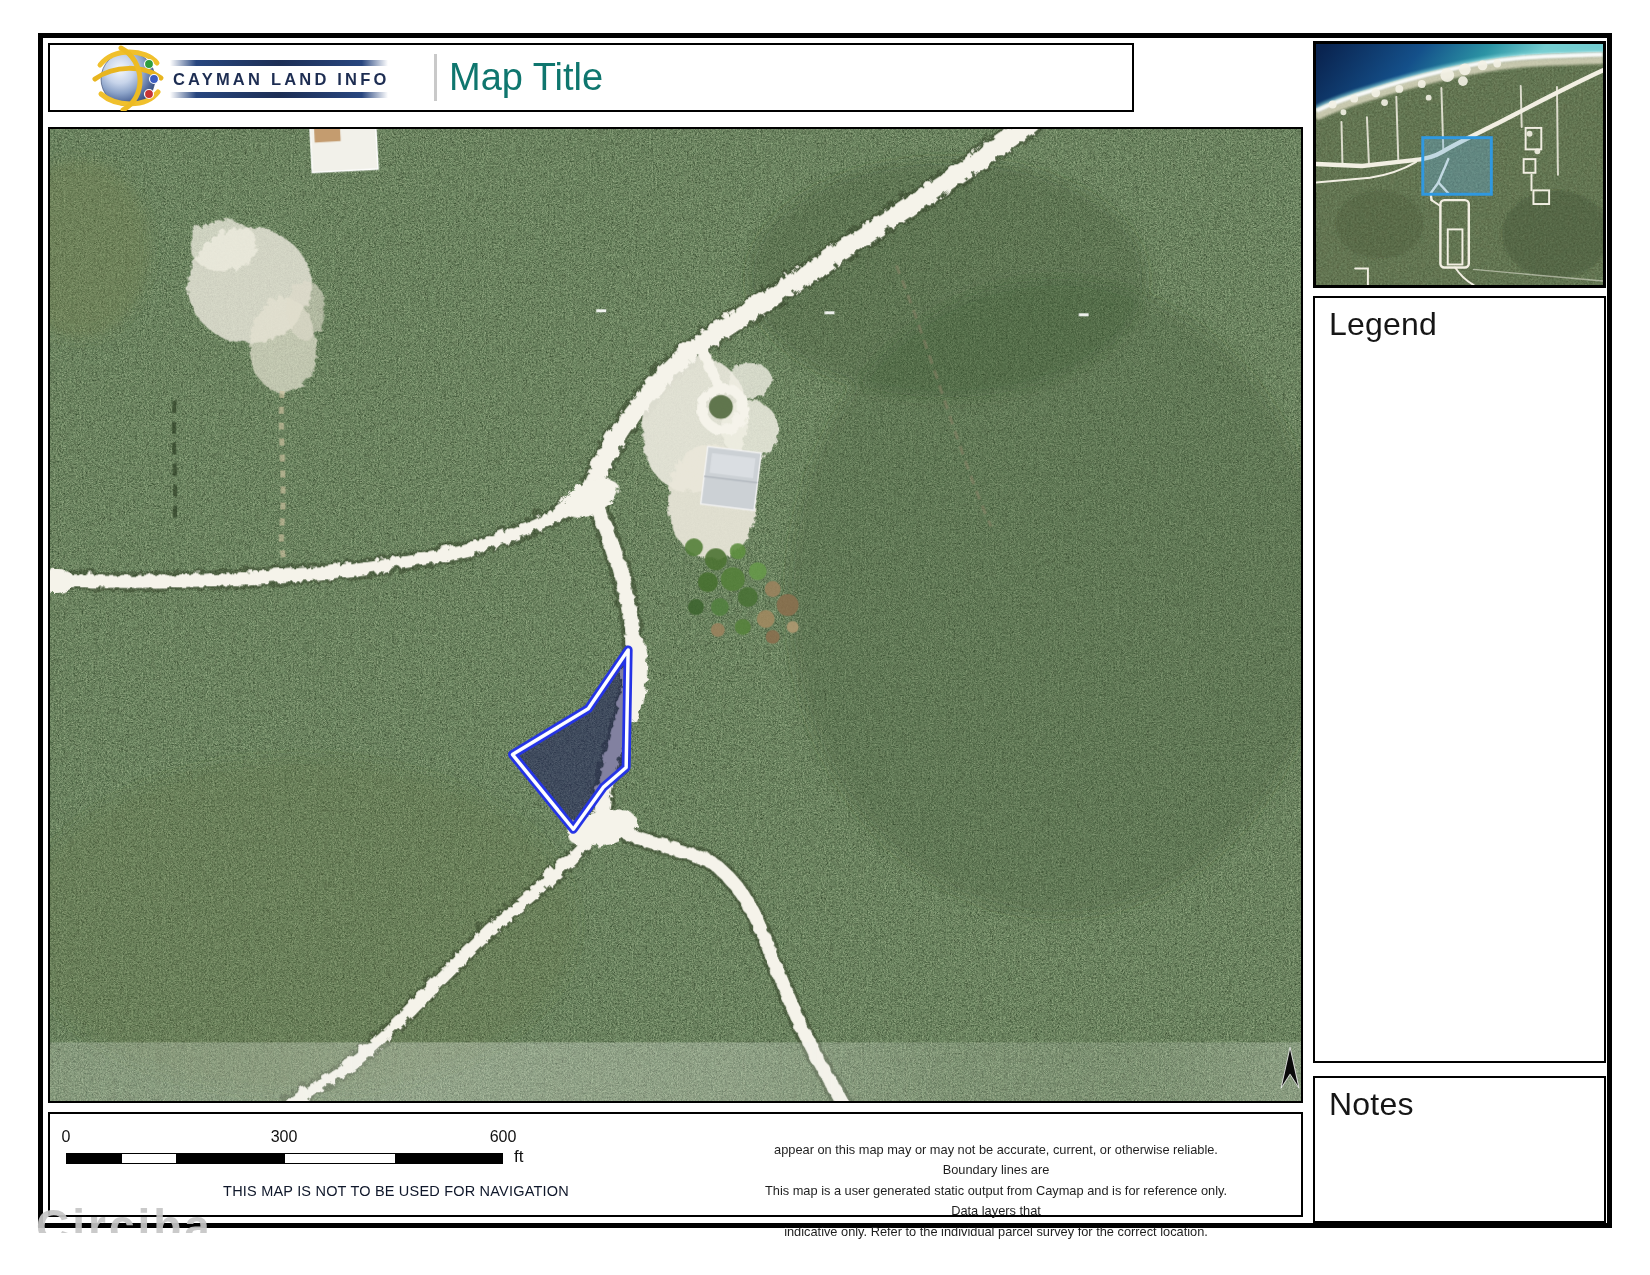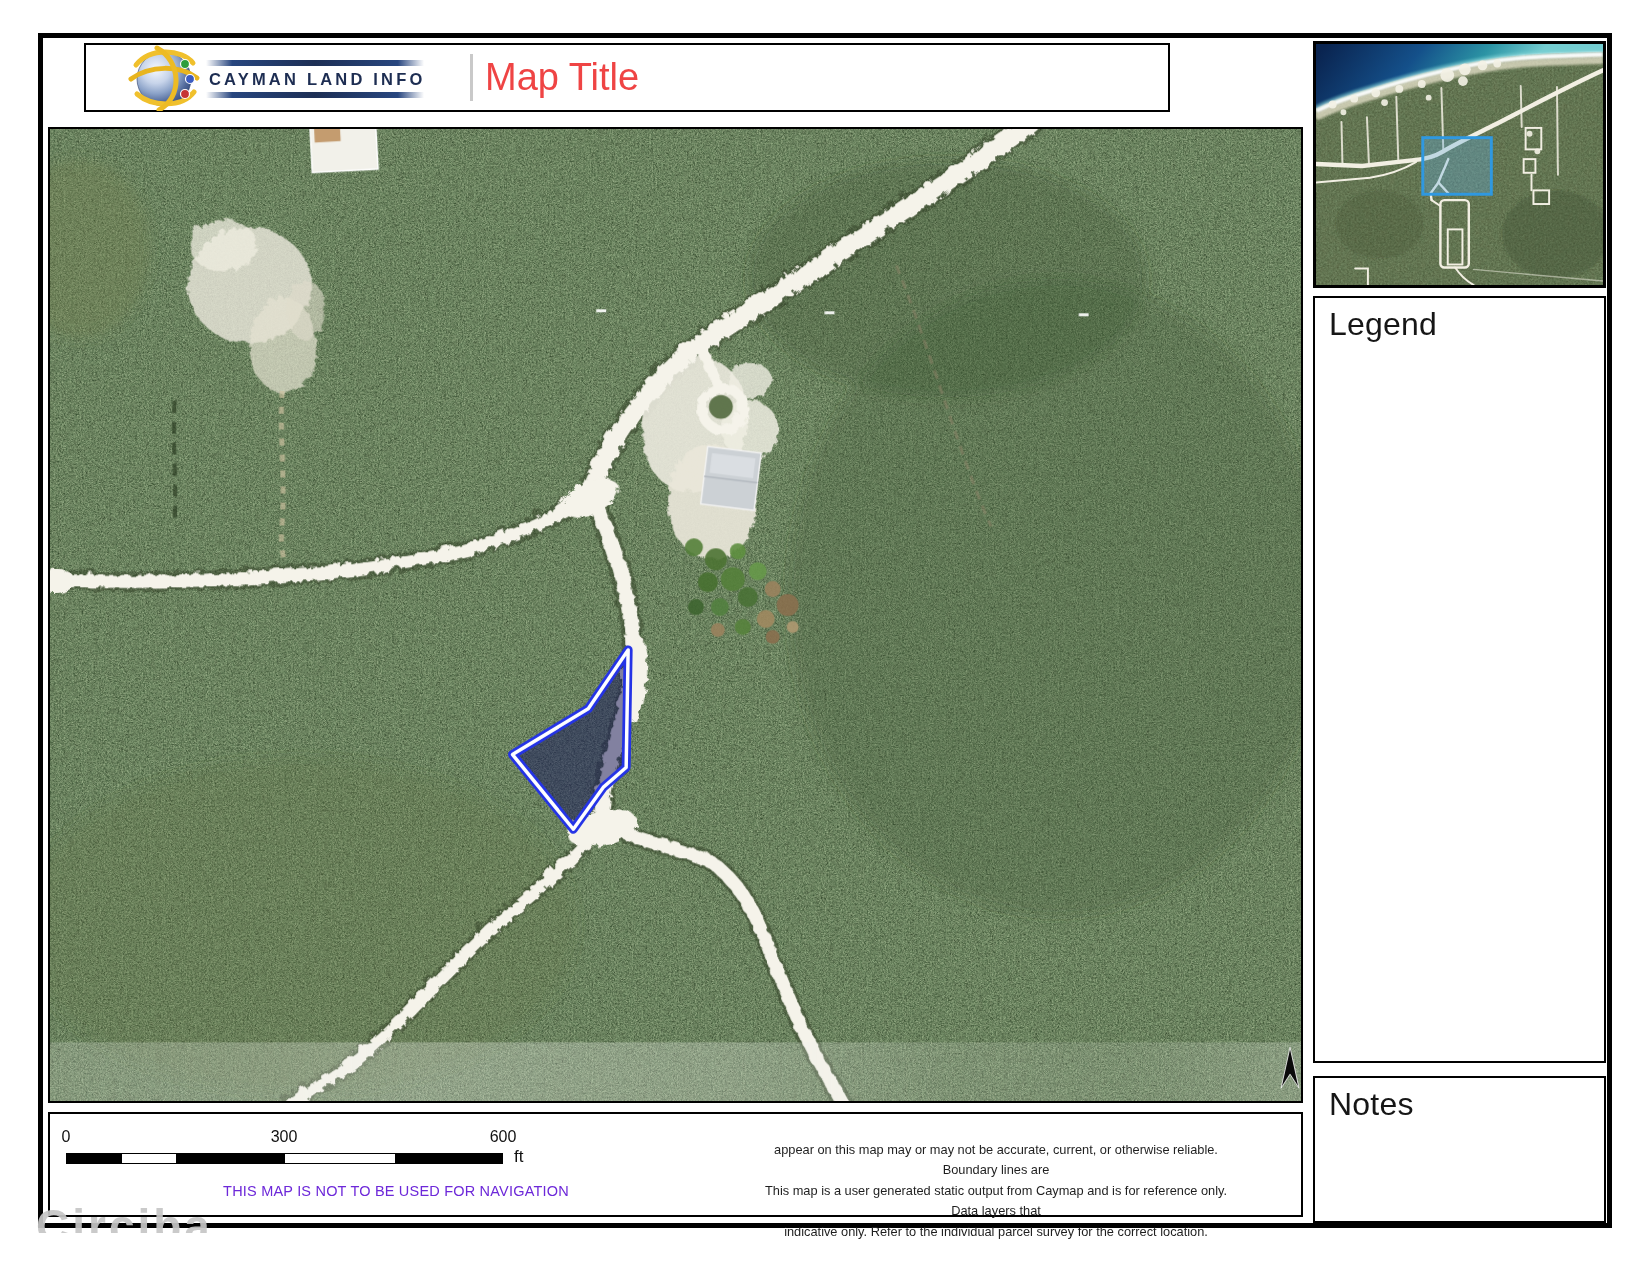--- a/index.html
+++ b/index.html
@@ -1,35 +1,35 @@
 <!DOCTYPE html>
 <html><head>
 <meta charset="utf-8">
 <style>
   html,body{margin:0;padding:0;background:#ffffff;}
   #page{position:relative;width:1650px;height:1275px;background:#ffffff;overflow:hidden;
         font-family:"Liberation Sans", sans-serif;}
   .abs{position:absolute;}
   #outer-frame{left:38px;top:33px;width:1574px;height:1195px;border:5px solid #000;box-sizing:border-box;}
   .panel{border:2px solid #000;box-sizing:border-box;background:#fff;}
-  #header-box{left:48px;top:43px;width:1086px;height:69px;margin-left:36px;}
+  #header-box{left:48px;top:43px;width:1086px;height:69px;}
   #map-box{left:48px;top:127px;width:1255px;height:976px;border:2px solid #000;box-sizing:border-box;overflow:hidden;background:#2d4026;}
   #scale-box{left:48px;top:1112px;width:1255px;height:105px;}
   #overview-box{left:1313px;top:41px;width:293px;height:247px;border:3px solid #000;box-sizing:border-box;overflow:hidden;background:#556040;}
   #legend-box{left:1313px;top:296px;width:293px;height:767px;padding-left:40px;}
   #notes-box{left:1313px;top:1076px;width:293px;height:147px;padding-left:26px;}
   .panel-title{position:absolute;left:14px;top:8px;font-size:32px;color:#161616;letter-spacing:.2px;}
   #title-sep{left:432px;top:52px;width:3px;height:47px;background:#c9c9c9;}
   
   #scale-bar{left:66px;top:1153px;width:437px;height:11px;border:1px solid #000;box-sizing:border-box;display:flex;}
   .seg{height:100%;}
   .seg.b{background:#000;} .seg.w{background:#fff;}
   .tick{position:absolute;top:1128px;font-size:16px;color:#111;transform:translateX(-50%);}
   #scale-unit{left:514px;top:1147px;font-size:17px;color:#111;}
-  #nav-warning{left:66px;top:1183px;width:660px;text-align:center;font-size:14.5px;color:#6d28d9;letter-spacing:.2px;}
+  #nav-warning{left:66px;top:1183px;width:660px;text-align:center;font-size:14.5px;color:#0f172a;letter-spacing:.2px;}
   #disclaimer{left:760px;top:1140px;width:472px;text-align:center;font-size:12.8px;line-height:1.6;color:#1f1f1f;}
   #watermark{left:36px;top:1199px;height:34px;overflow:hidden;font-size:46px;font-weight:bold;
              letter-spacing:3px;color:rgba(198,198,198,.92);z-index:20;pointer-events:none;}
   svg{display:block;}
 </style>
 </head>
 <body>
 
 <div id="page">
 
@@ -61,21 +61,21 @@
         <path d="M31,3 C55,16 57,52 33,65" stroke="#edbb24" stroke-width="5"></path>
       </g>
       <circle cx="59" cy="19" r="4.5" fill="#2e9e3e" stroke="#fff" stroke-width="1.2"></circle>
       <circle cx="64" cy="34" r="4.5" fill="#3c5cc0" stroke="#fff" stroke-width="1.2"></circle>
       <circle cx="59" cy="49" r="4.5" fill="#c63434" stroke="#fff" stroke-width="1.2"></circle>
       <rect x="80" y="15" width="218" height="6" fill="url(#barG)"></rect>
       <rect x="80" y="47" width="218" height="6" fill="url(#barG)"></rect>
       <text x="83" y="40" font-size="16.5" font-weight="bold" letter-spacing="3.2" fill="#1d2d52">CAYMAN LAND INFO</text>
     </svg>
     <div class="abs" id="title-sep" style="left:384px;top:9px;position:absolute;width:3px;height:47px;background:#c9c9c9;"></div>
-    <div style="position:absolute;left:399px;top:11px;font-size:38px;font-weight:300;color:#ef4444;">Map Title</div>
+    <div style="position:absolute;left:399px;top:11px;font-size:38px;font-weight:300;color:#0f766e;">Map Title</div>
   </div>
 
   <div class="abs" id="map-box">
     <svg width="1251" height="972" viewBox="0 0 1255 976" preserveAspectRatio="none">
       <defs>
         <filter id="texLight" x="0%" y="0%" width="100%" height="100%">
           <feTurbulence type="fractalNoise" baseFrequency="0.5" numOctaves="3" seed="11" stitchTiles="stitch"></feTurbulence>
           <feColorMatrix type="matrix" values="0 0 0 0 0.32  0 0 0 0 0.45  0 0 0 0 0.25  0.7 0.7 0.7 0 -0.55"></feColorMatrix>
         </filter>
         <filter id="texDark" x="0%" y="0%" width="100%" height="100%">

